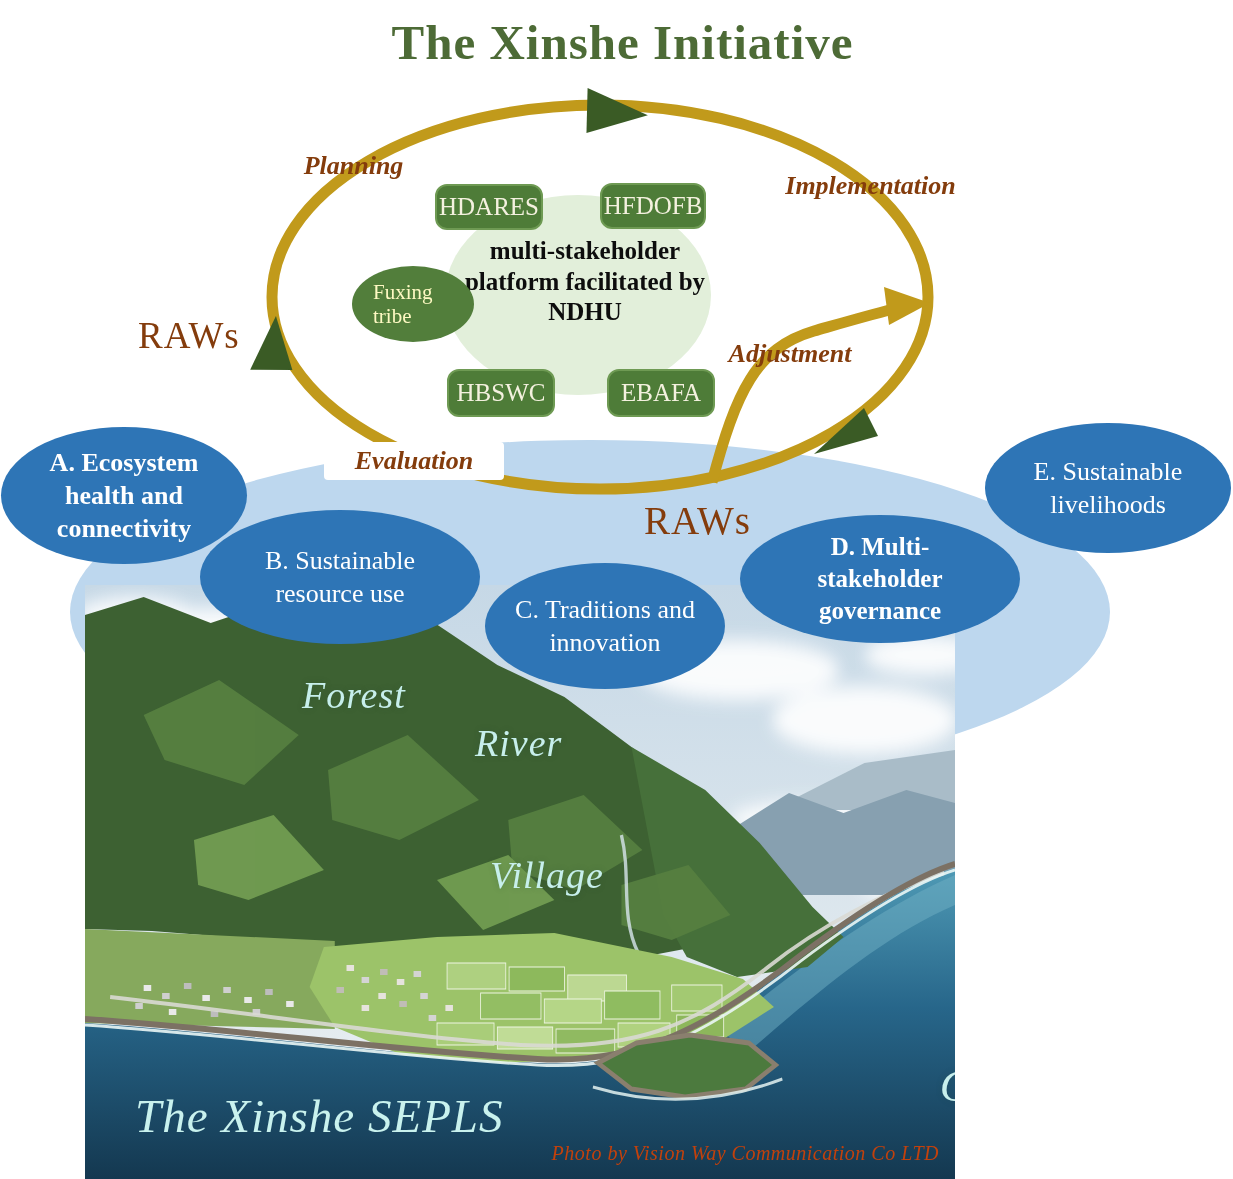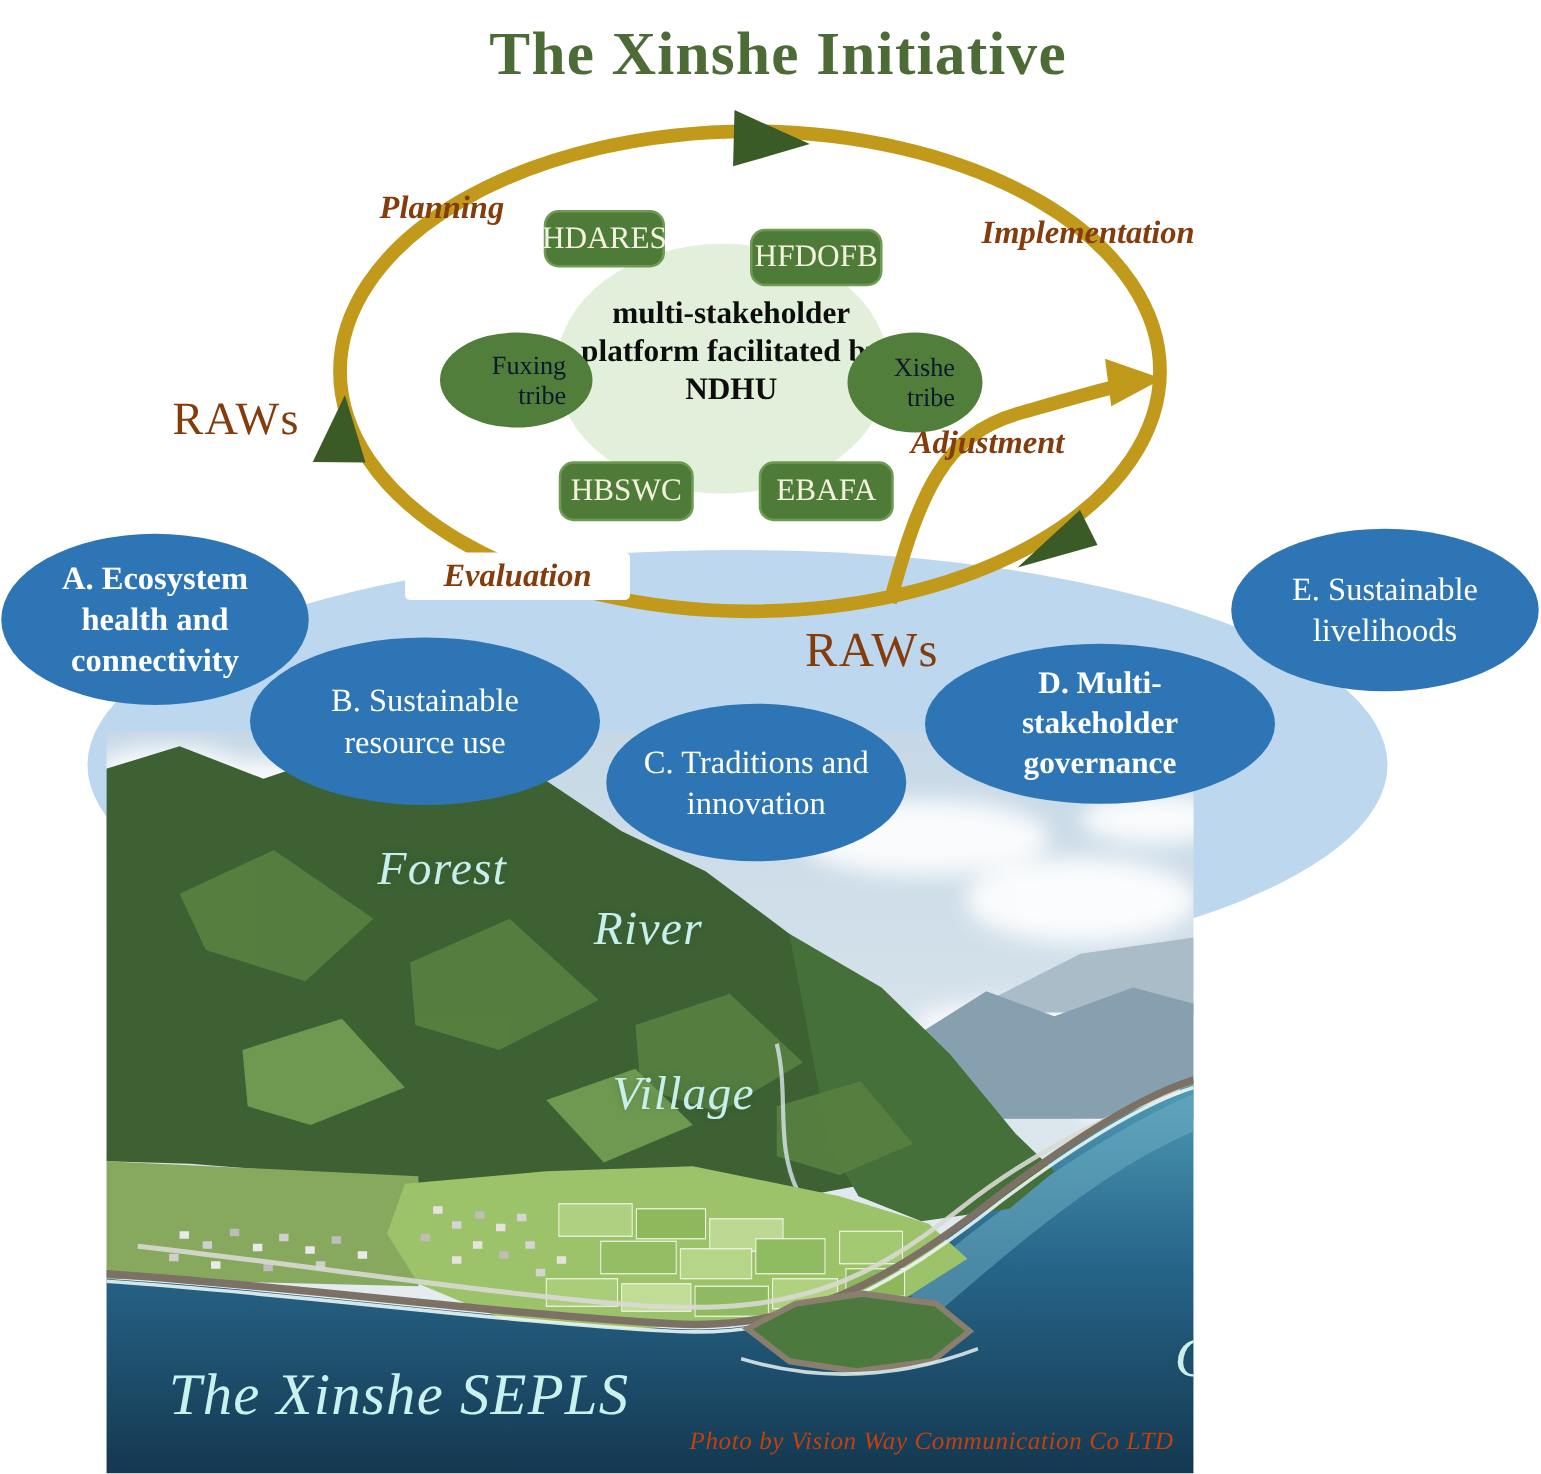--- a/index.html
+++ b/index.html
@@ -44,28 +44,28 @@
   .platform-text{
     position:absolute;left:452px;top:236px;width:266px;text-align:center;
     font-size:25px;font-weight:bold;color:#0d0d0d;line-height:1.22;
   }
   
   .org-box{
     position:absolute;background:#4E7C38;border:2px solid #6e9a53;border-radius:12px;
     color:#f4f1df;font-size:25px;display:flex;align-items:center;justify-content:center;
     box-sizing:border-box;
   }
-  .org-hdares{left:435px;top:168px;width:97px;height:46px;}
+  .org-hdares{left:435px;top:184px;width:108px;height:46px;}
   .org-hfdofb{left:600px;top:183px;width:106px;height:46px;}
   .org-hbswc{left:447px;top:369px;width:108px;height:48px;}
   .org-ebafa{left:607px;top:369px;width:108px;height:48px;}
   
   .tribe{
-    position:absolute;background:#527E3B;border-radius:50%;color:#0f172a;
-    display:flex;align-items:center;justify-content:center;text-align:right;
+    position:absolute;background:#527E3B;border-radius:50%;color:#fef9c3;
+    display:flex;align-items:center;justify-content:center;text-align:left;
     font-size:21px;line-height:1.15;
   }
   .tribe-fuxing{left:352px;top:266px;width:122px;height:76px;}
   .tribe-xishe{left:678px;top:266px;width:108px;height:80px;}
   
   .outcome{
     position:absolute;background:#2E75B6;border-radius:50%;color:#fff;
     display:flex;align-items:center;justify-content:center;text-align:center;
     font-size:26px;line-height:1.28;
   }
@@ -130,23 +130,20 @@
   <div class="platform-ellipse"></div>
   <div class="platform-text">multi-stakeholder platform facilitated by NDHU</div>
 
   <div class="org-box org-hdares">HDARES</div>
   <div class="org-box org-hfdofb">HFDOFB</div>
   <div class="org-box org-hbswc">HBSWC</div>
   <div class="org-box org-ebafa">EBAFA</div>
 
   <div class="tribe tribe-fuxing">
     <span style="width:80px;">Fuxing tribe</span>
-  </div>
-  <div class="tribe tribe-xishe">
-    <span style="width:64px;">Xishe tribe</span>
   </div>
 
   <div class="photo">
     <svg class="photo-svg" viewBox="0 0 1038 594" preserveAspectRatio="none">
       <defs>
         <linearGradient id="skyg" x1="0" y1="0" x2="0" y2="1">
           <stop offset="0" stop-color="#c6d8e6"></stop>
             <stop offset="1" stop-color="#eef2f3"></stop>
         </linearGradient>
         <linearGradient id="seag" x1="0" y1="0" x2="0" y2="1">

